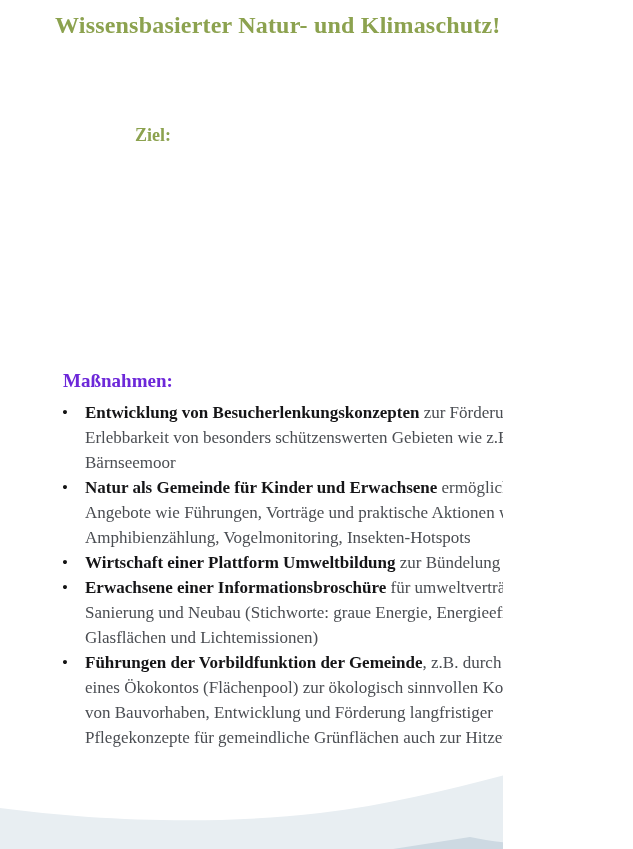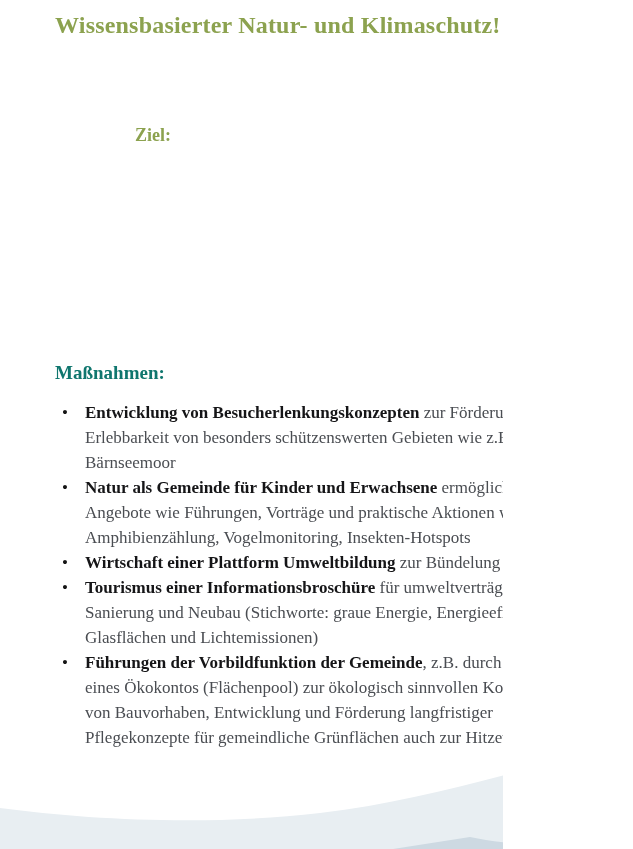--- a/index.html
+++ b/index.html
@@ -56,24 +56,24 @@
     font-weight: bold;
     color: #53565e;
     line-height: 27px;
     text-align: justify;
   }
 
   .massnahmen-heading {
     position: absolute;
     left: 55px;
     top: 362px;
-    margin: 0;
+    margin: 8px;
     font-size: 19px;
     font-weight: bold;
-    color: #0f766e;
+    color: #6d28d9;
   }
 
   .measures-list {
     position: absolute;
     left: 62px;
     top: 400px;
     width: 538px;
     margin: 0;
     padding: 0;
     list-style: none;
@@ -122,21 +122,21 @@
         <li>
     <span class="bullet">•</span><strong>Entwicklung von Besucherlenkungskonzepten</strong><span> zur Förderung der Erlebbarkeit von besonders schützenswerten Gebieten wie z.B. dem Bärnseemoor</span>
   </li>
         <li>
     <span class="bullet">•</span><strong>Natur als Gemeinde für Kinder und Erwachsene</strong><span> ermöglichen durch Angebote wie Führungen, Vorträge und praktische Aktionen wie Amphibienzählung, Vogelmonitoring, Insekten-Hotspots</span>
   </li>
         <li>
     <span class="bullet">•</span><strong>Wirtschaft einer Plattform Umweltbildung</strong><span> zur Bündelung der Angebote</span>
   </li>
         <li>
-    <span class="bullet">•</span><strong>Tourismus einer Informationsbroschüre</strong><span> für umweltverträgliche Sanierung und Neubau (Stichworte: graue Energie, Energieeffizienz, Glasflächen und Lichtemissionen)</span>
+    <span class="bullet">•</span><strong>Erwachsene einer Informationsbroschüre</strong><span> für umweltverträgliche Sanierung und Neubau (Stichworte: graue Energie, Energieeffizienz, Glasflächen und Lichtemissionen)</span>
   </li>
         <li>
     <span class="bullet">•</span><strong>Führungen der Vorbildfunktion der Gemeinde</strong><span>, z.B. durch Einrichten eines Ökokontos (Flächenpool) zur ökologisch sinnvollen Kompensation von Bauvorhaben, Entwicklung und Förderung langfristiger Pflegekonzepte für gemeindliche Grünflächen auch zur Hitzevorsorge</span>
   </li>
       </ul>
 
   </div>
 </div>
 
 </body></html>

